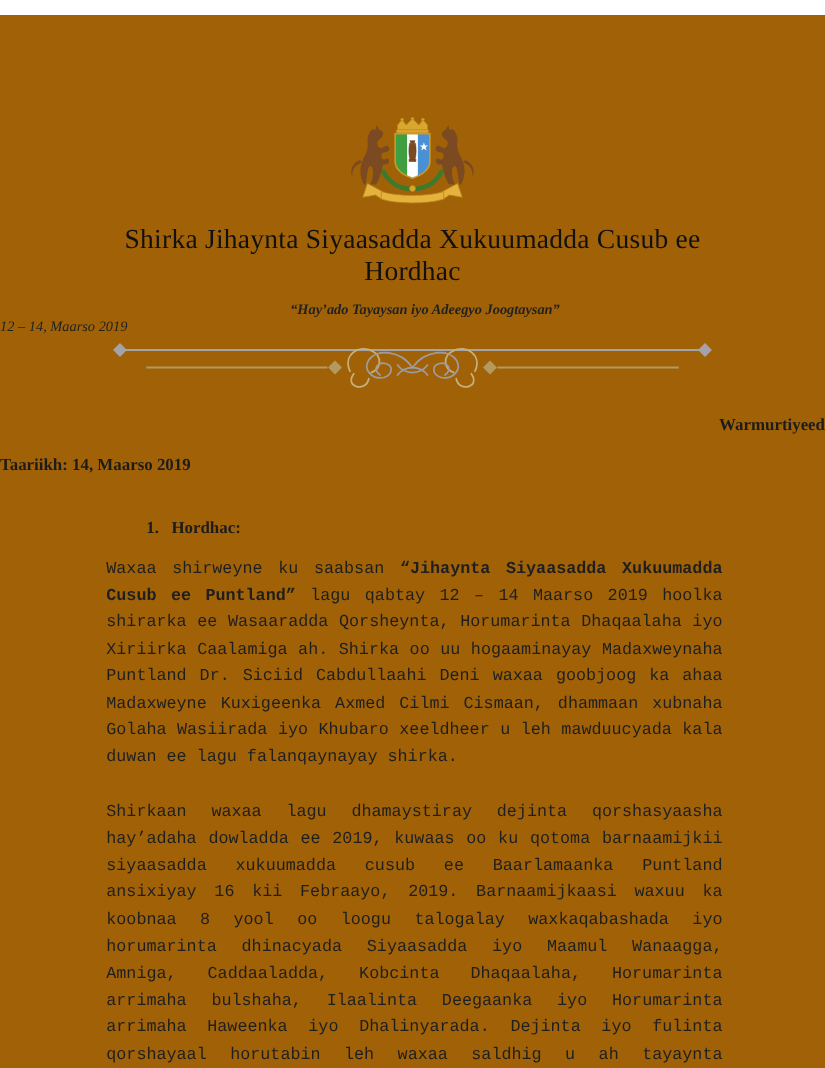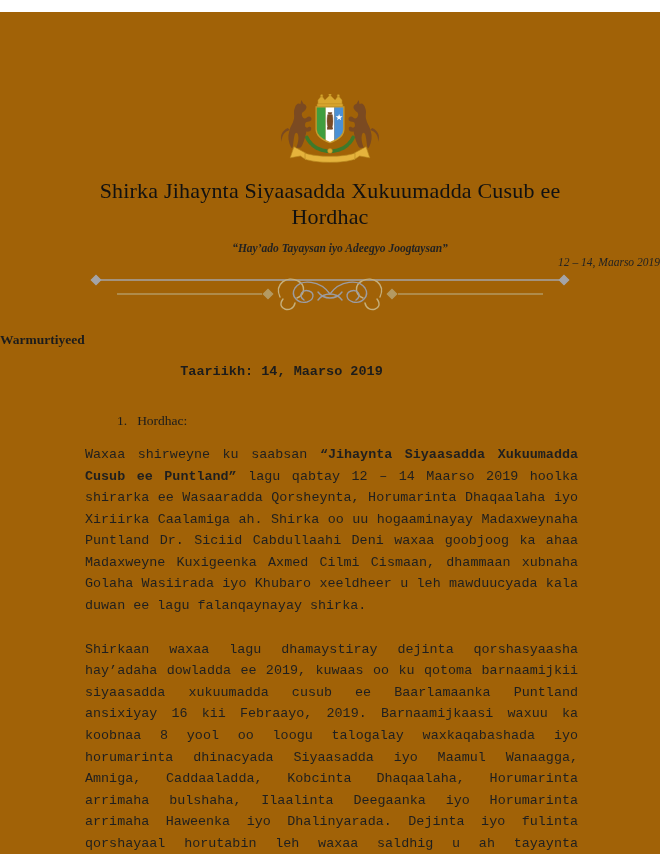--- a/index.html
+++ b/index.html
@@ -13,25 +13,25 @@
     overflow:hidden;
   }
   .emblem-wrap{display:flex;justify-content:center;padding-top:82px;}
   .doc-title{
     margin:10px 50px 0;
     font-size:22px;font-weight:400;
     text-align:center;line-height:1.18;letter-spacing:.2px;color:#111;
   }
   .doc-title span{display:block;}
   .motto{margin-top:12px;text-align:center;font-size:11.5px;font-weight:700;font-style:italic;color:#222;padding-left:20px;}
-  .event-dates{margin-top:2px;text-align:right;font-size:11.5px;font-style:italic;color:#222;}
+  .event-dates{margin-top:2px;text-align:left;font-size:11.5px;font-style:italic;color:#222;}
   .divider-wrap{display:flex;justify-content:center;margin-top:4px;}
-  .memo-heading{margin-top:20px;text-align:left;font-weight:700;font-size:13.5px;}
-  .memo-date{margin:16px 97px 0 0;text-align:center;font-weight:700;font-size:13.5px;font-family:Liberation Mono, monospace;}
-  .section-heading{margin:34px 0 0 117px;font-weight:400;font-size:13.5px;}
+  .memo-heading{margin-top:20px;text-align:right;font-weight:700;font-size:13.5px;}
+  .memo-date{margin:16px 97px 0 0;text-align:left;font-weight:700;font-size:13.5px;}
+  .section-heading{margin:34px 0 0 117px;font-weight:700;font-size:13.5px;}
   .section-heading .sec-num{display:inline-block;margin-right:10px;}
   .content{margin:15px 82px 0 85px;font-size:13.4px;line-height:21.6px;text-align:justify;color:#1f1f1f;font-family:Liberation Mono, monospace;}
   .content p{margin:0 0 22px 0;}
   .content strong{font-weight:700;}
 </style>
 </head>
 <body>
 
 <div class="page">
 

